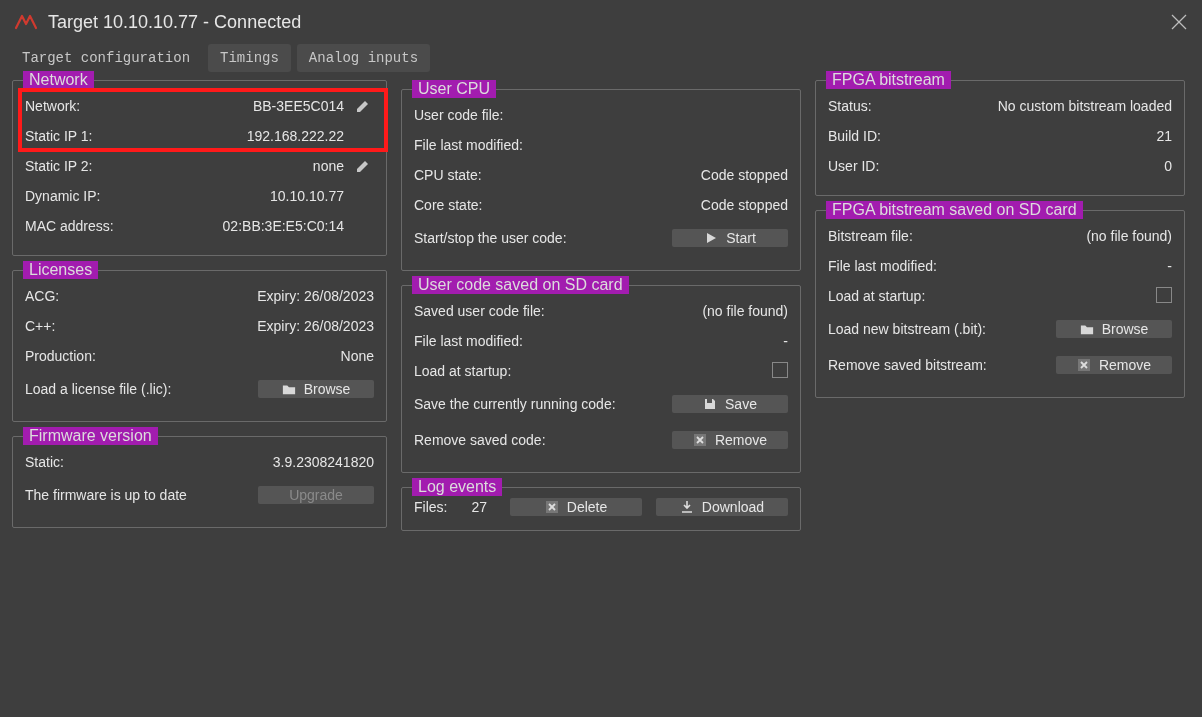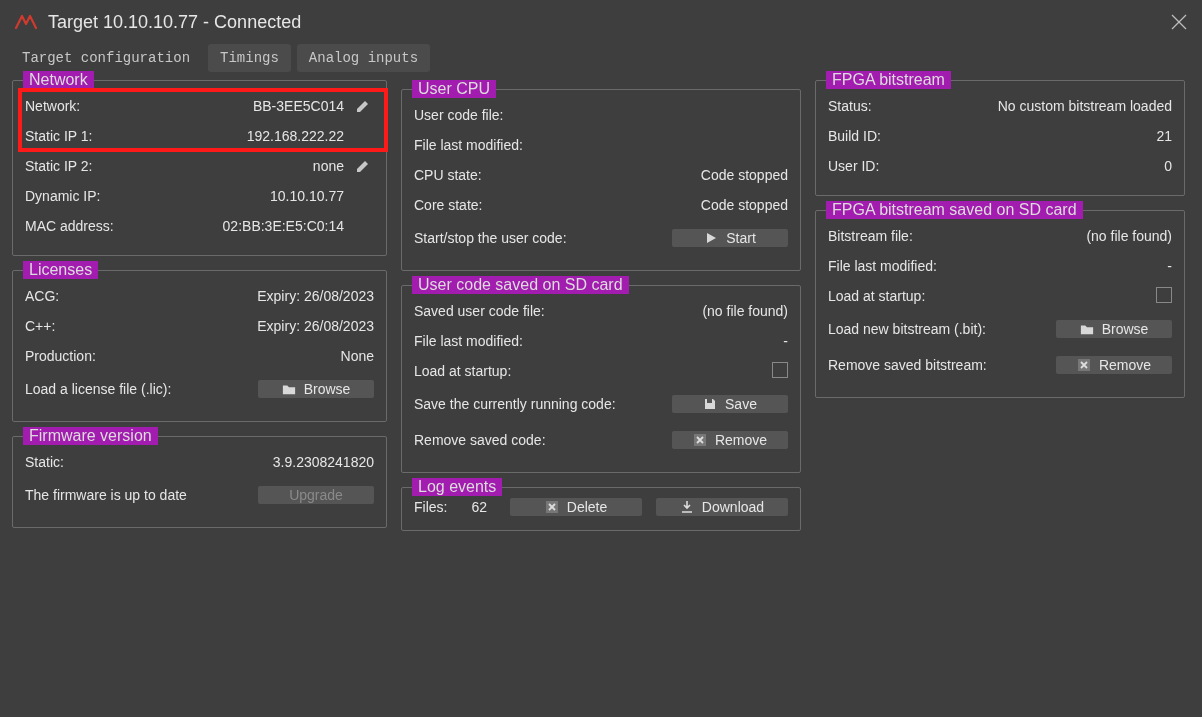--- a/index.html
+++ b/index.html
@@ -228,21 +228,21 @@
               <span>Remove</span>
             </button>
           </span>
         </div>
       </div>
 
       <div class="fset">
         <div class="legend">Log events</div>
         <div class="log-row">
           <span class="files-lbl">Files:</span>
-          <span style="margin-right:auto; padding-left:10px;">62</span>
+          <span style="margin-right:auto; padding-left:10px;">27</span>
           <button class="btn">
             <svg viewBox="0 0 14 14">
                 <rect x="1" y="1" width="12" height="12" fill="#777"></rect>
                 <path d="M4 4 L10 10 M10 4 L4 10" stroke="#ddd" stroke-width="1.8" fill="none"></path>
               </svg>
             <span>Delete</span>
           </button>
           <button class="btn">
             <svg viewBox="0 0 14 14">
                 <path d="M7 1 v7 M4 5 l3 3 l3 -3 M2 12 h10" stroke="#ddd" stroke-width="1.6" fill="none"></path>

